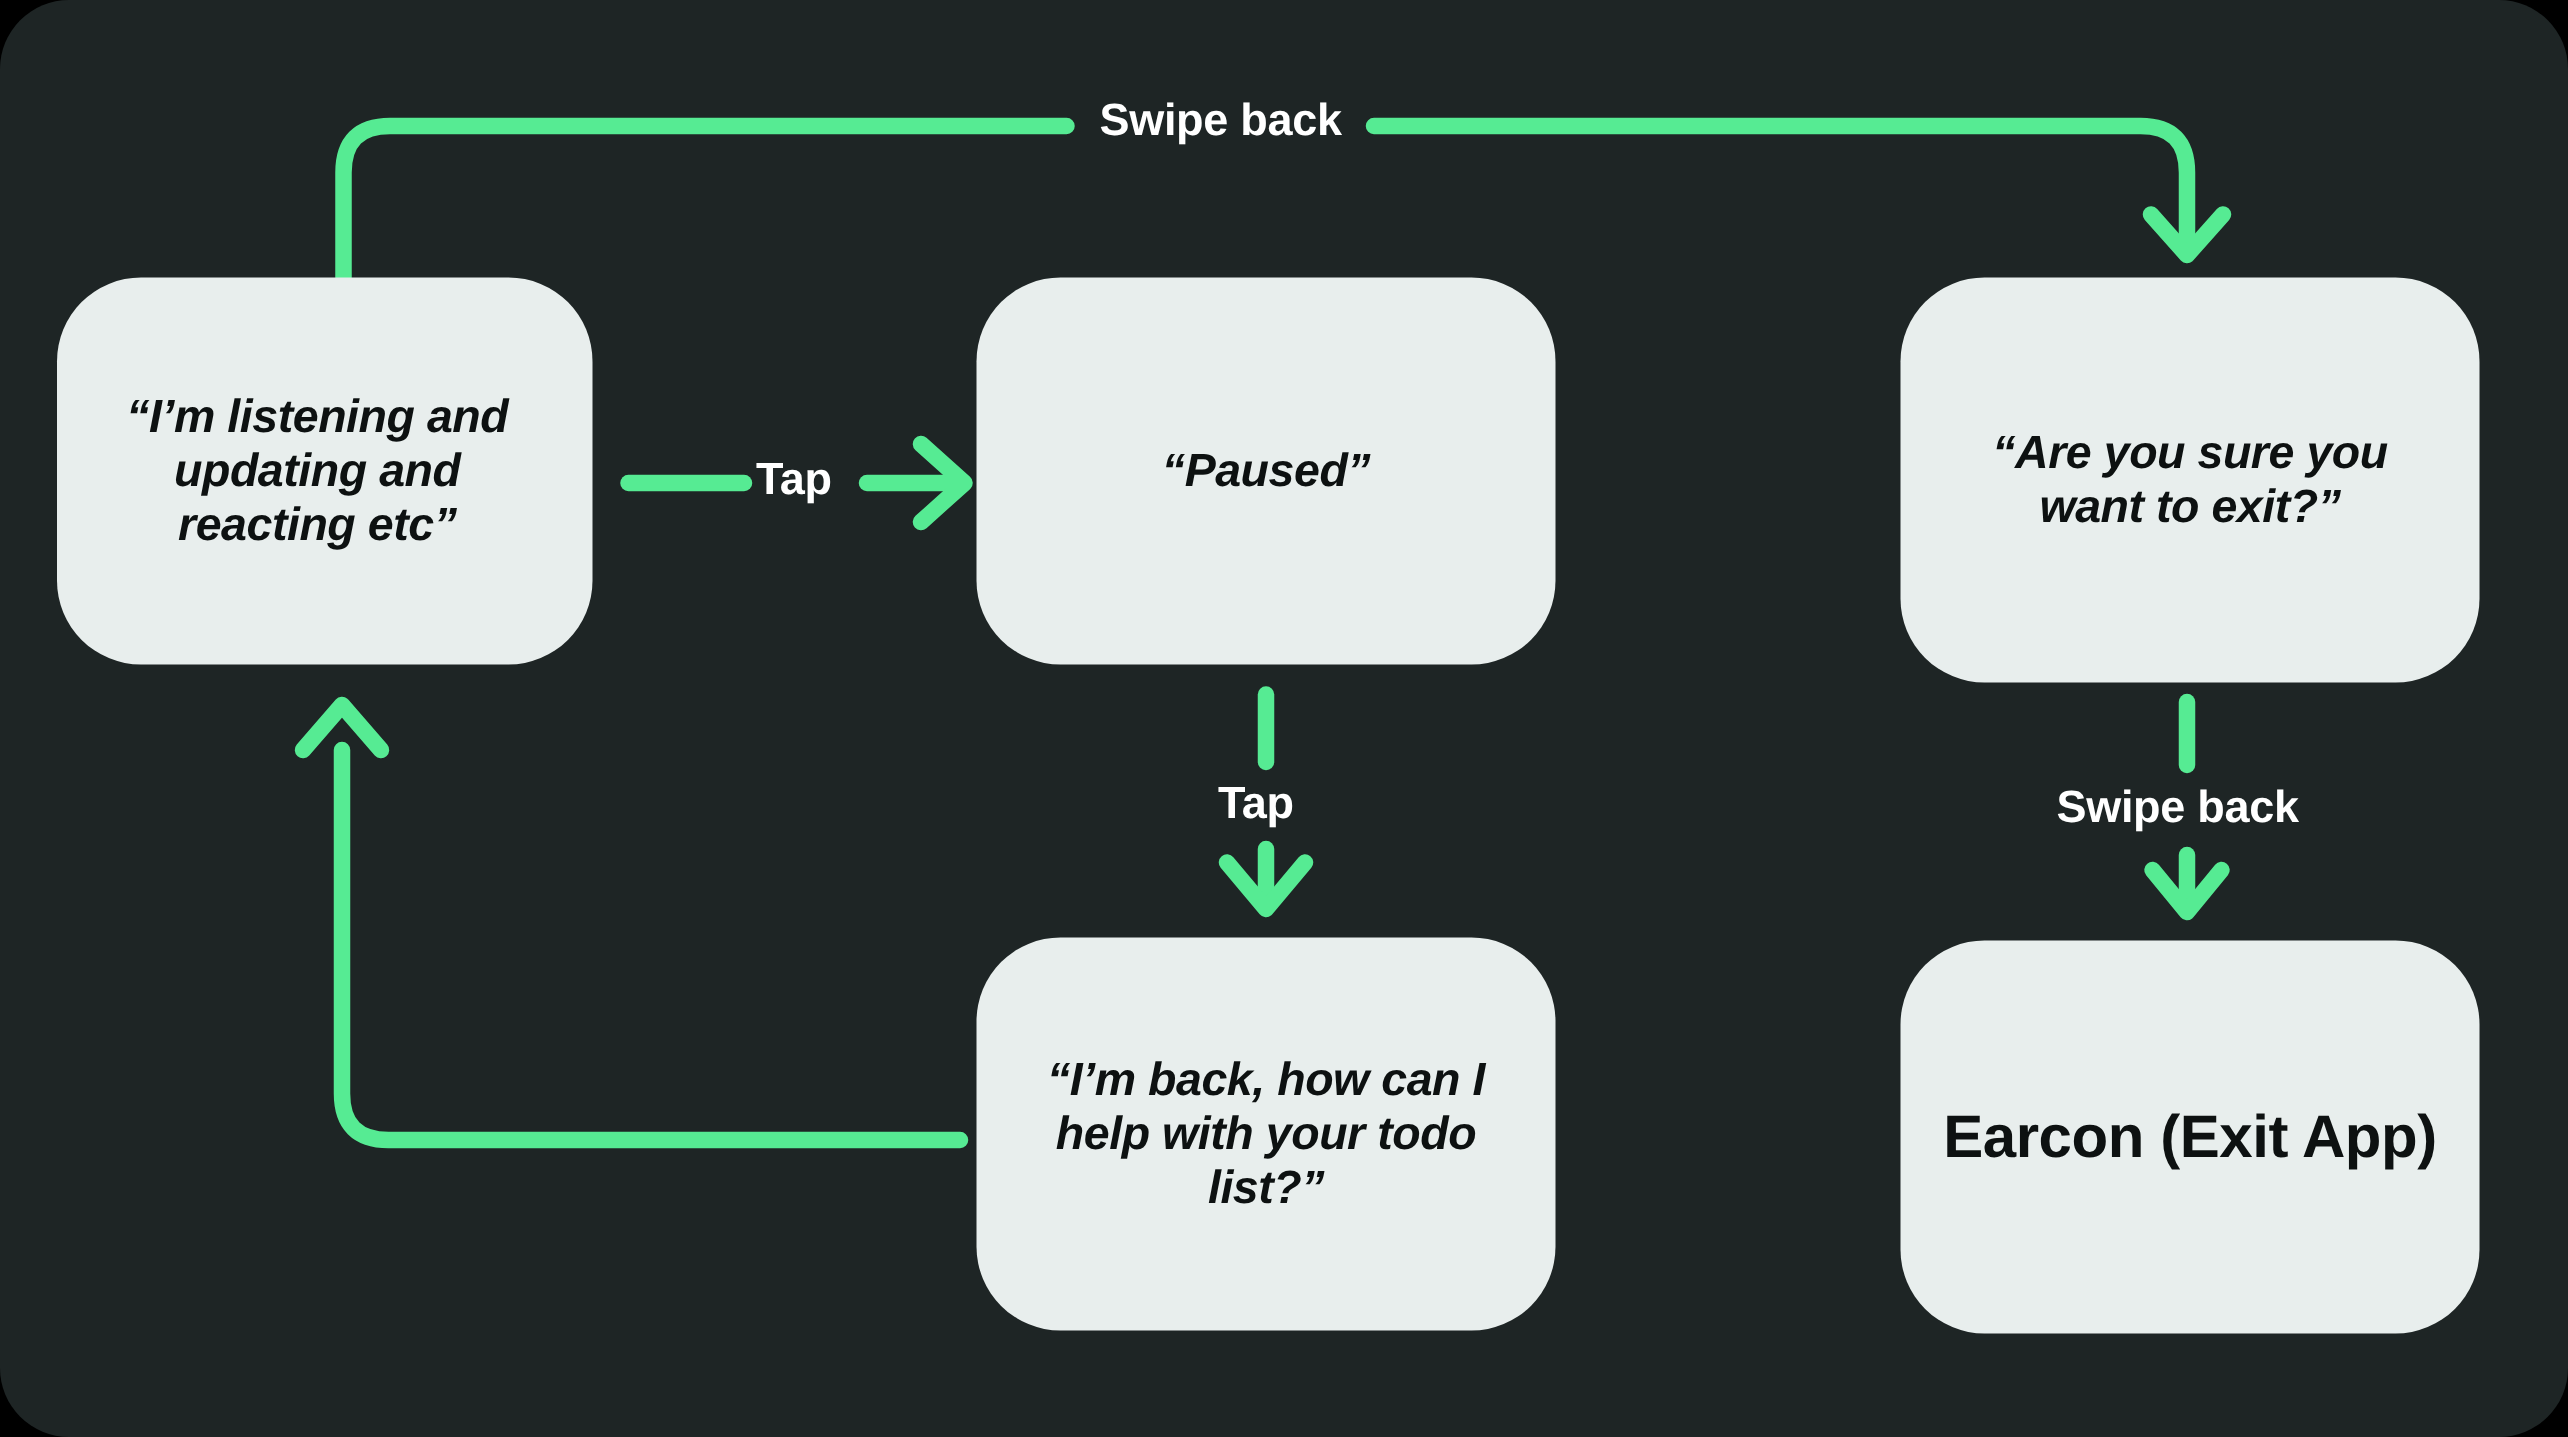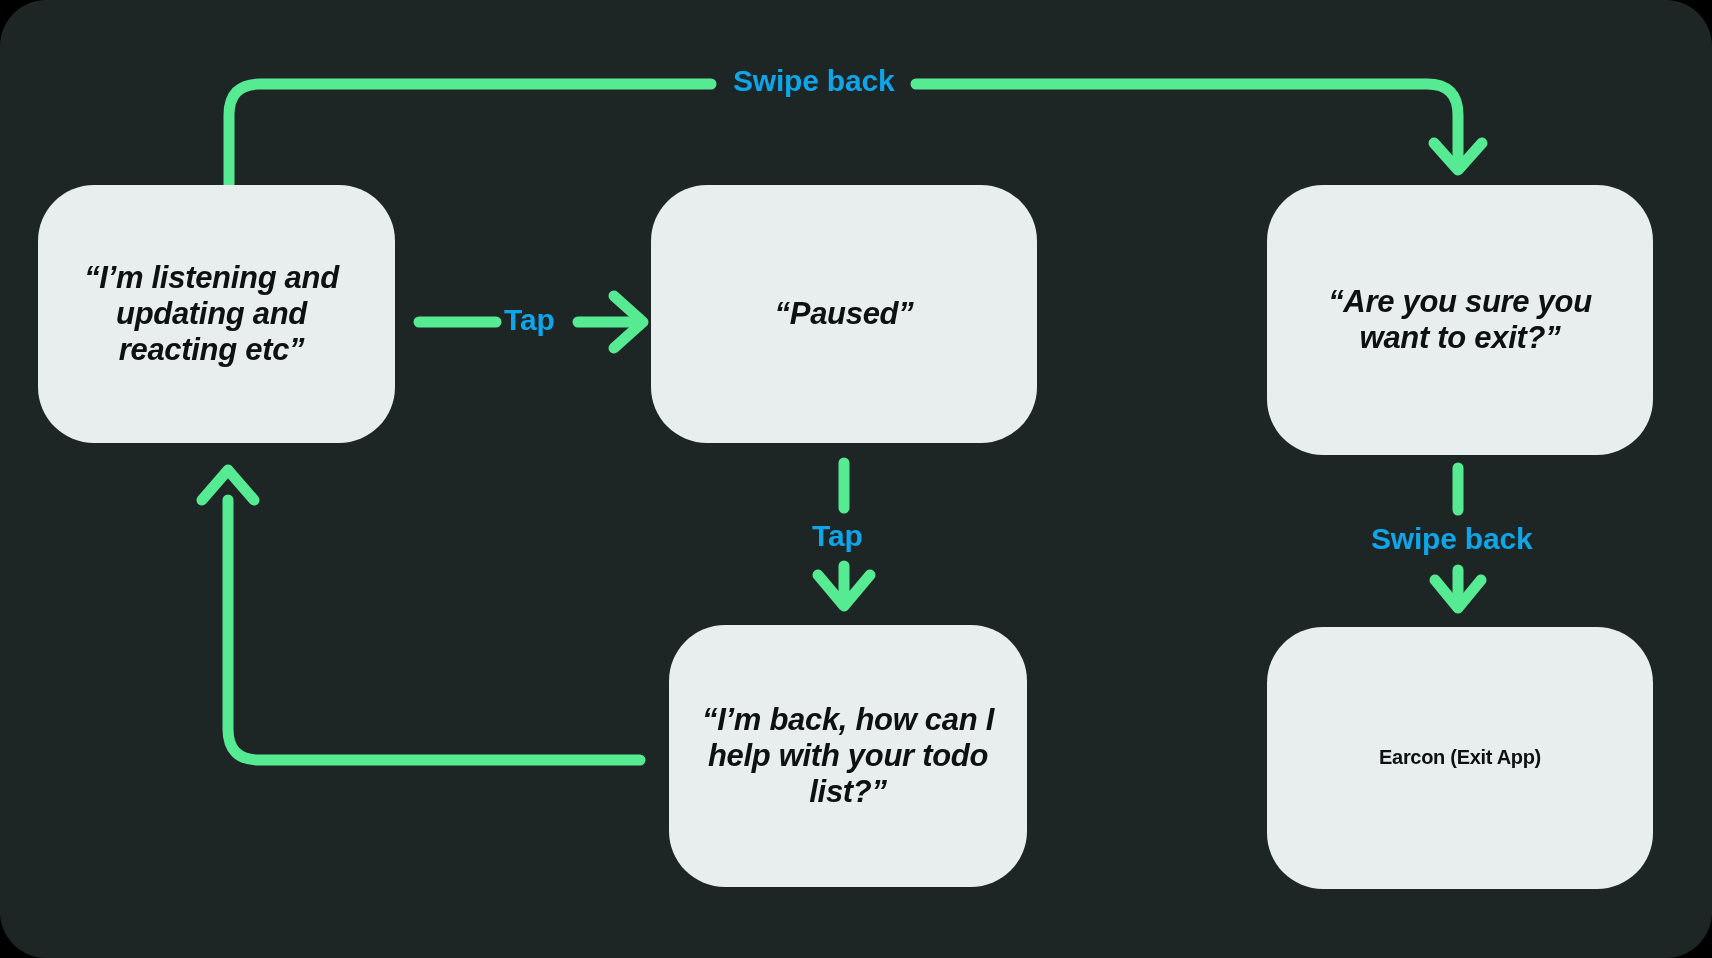--- a/index.html
+++ b/index.html
@@ -57,39 +57,39 @@
     font-style: italic;
     font-size: 31px;
     line-height: 1.17;
     text-align: center;
     letter-spacing: -0.3px;
     white-space: pre-line;
   }
 
   .node-label.plain {
     font-style: normal;
-    font-size: 20px;
+    font-size: 40px;
   }
 
   .edge-label {
     position: absolute;
-    color: #0ea5e9;
+    color: #ffffff;
     font-family: "Liberation Sans", sans-serif;
     font-weight: bold;
     font-size: 30px;
     letter-spacing: -0.2px;
     white-space: nowrap;
     text-align: center;
   }
 
   
   #node-listening  { left: 38px;   top: 185px; width: 357px; height: 258px; padding-left: 16px; }
   #node-paused     { left: 651px;  top: 185px; width: 386px; height: 258px; }
   #node-confirm    { left: 1267px; top: 185px; width: 386px; height: 270px; }
-  #node-back       { left: 669px;  top: 625px; width: 358px; height: 262px; }
+  #node-back       { left: 651px;  top: 625px; width: 386px; height: 262px; }
   #node-earcon     { left: 1267px; top: 627px; width: 386px; height: 262px; }
 
   
   #label-swipe-top    { left: 733px;  top: 64px;  }
   #label-tap-right    { left: 504px;  top: 303px; }
   #label-tap-down     { left: 812px;  top: 519px; }
   #label-swipe-right  { left: 1371px; top: 522px; }
 </style>
 </head>
 <body>

